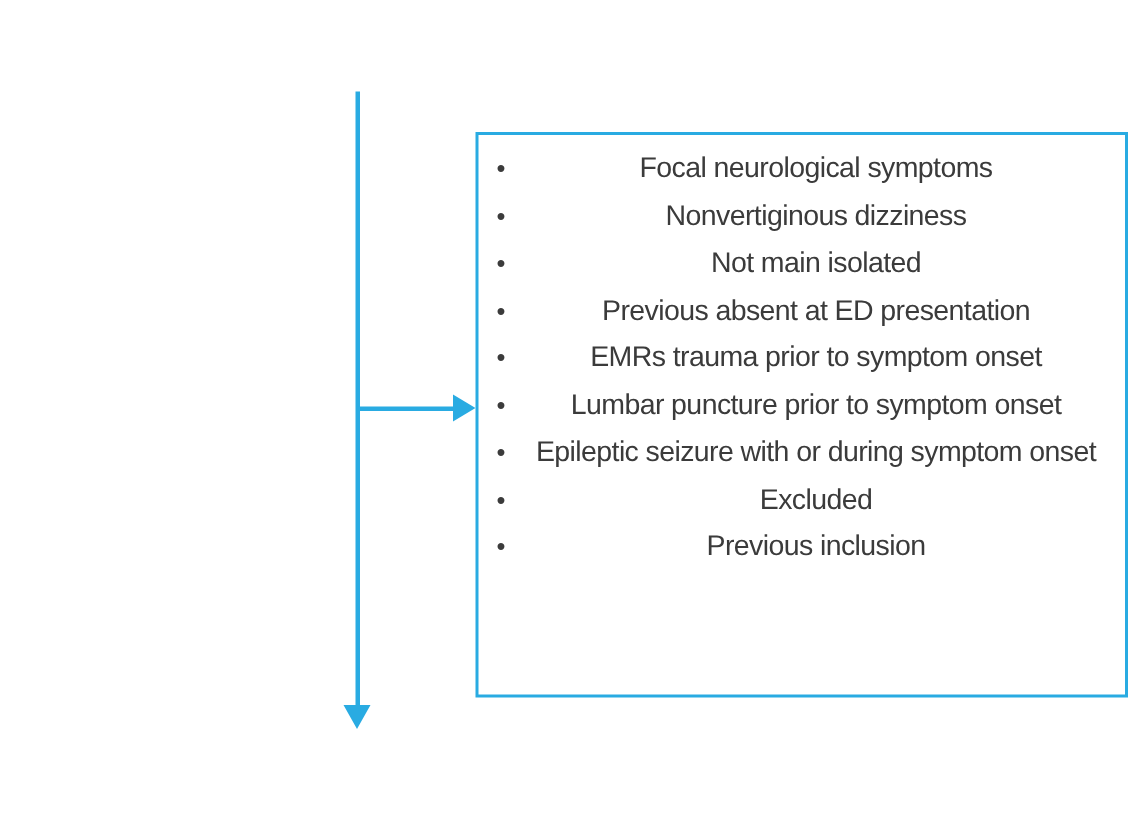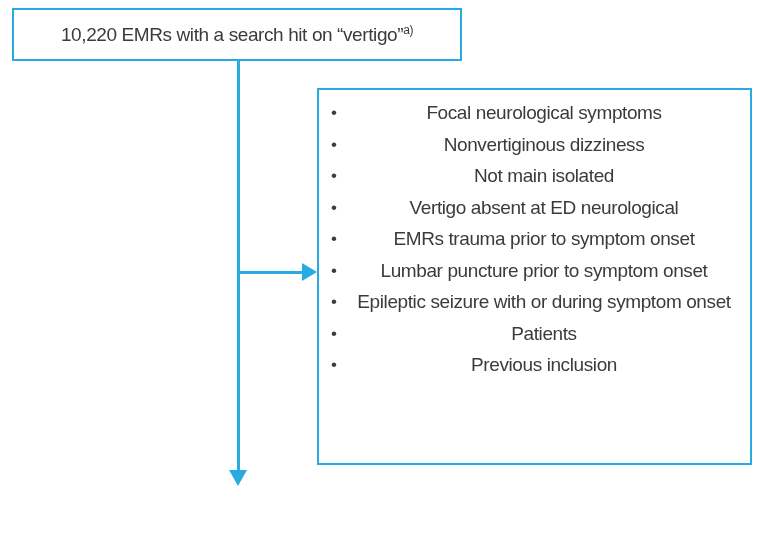--- a/index.html
+++ b/index.html
@@ -115,23 +115,20 @@
     border-top: 9.5px solid transparent;
     border-bottom: 9.5px solid transparent;
     border-left: 15px solid #29abe2;
   }
 </style>
 </head>
 <body>
 
 <div class="canvas">
 
-  <div class="box top-box flow-label">
-    <span><span>10,220 EMRs with a search hit on “vertigo”</span><sup>a)</sup></span>
-  </div>
 
   <div class="v-line"></div>
   <div class="arrowhead-down"></div>
   <div class="h-line"></div>
   <div class="arrowhead-right"></div>
 
   <div class="box exclusion-box">
     <ul class="exclusion-list">
       <li>
         <span class="bullet">•</span>
@@ -140,37 +137,37 @@
       <li>
         <span class="bullet">•</span>
         <span class="item-text">Nonvertiginous dizziness</span>
       </li>
       <li>
         <span class="bullet">•</span>
         <span class="item-text">Not main isolated</span>
       </li>
       <li>
         <span class="bullet">•</span>
-        <span class="item-text">Vertigo absent at ED neurological</span>
+        <span class="item-text">Previous absent at ED presentation</span>
       </li>
       <li>
         <span class="bullet">•</span>
         <span class="item-text">EMRs trauma prior to symptom onset</span>
       </li>
       <li>
         <span class="bullet">•</span>
         <span class="item-text">Lumbar puncture prior to symptom onset</span>
       </li>
       <li>
         <span class="bullet">•</span>
         <span class="item-text">Epileptic seizure with or during symptom onset</span>
       </li>
       <li>
         <span class="bullet">•</span>
-        <span class="item-text">Patients</span>
+        <span class="item-text">Excluded</span>
       </li>
       <li>
         <span class="bullet">•</span>
         <span class="item-text">Previous inclusion</span>
       </li>
     </ul>
   </div>
 
 
 </div>

